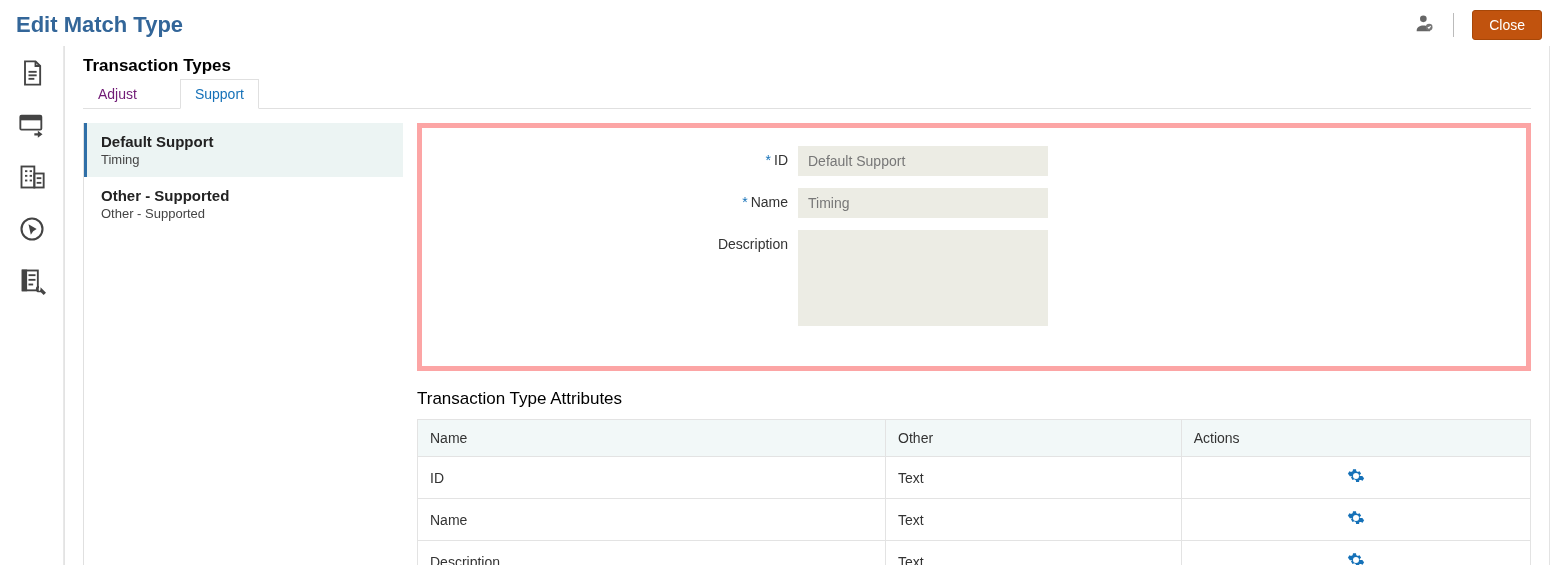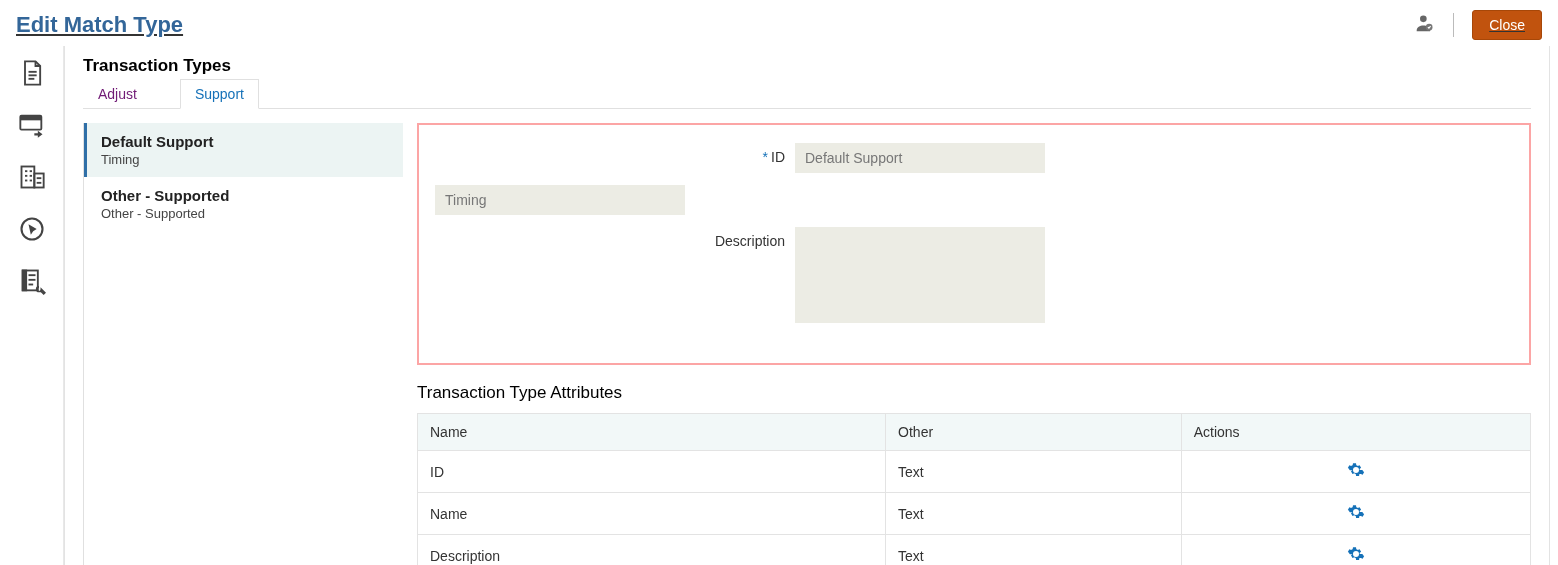--- a/index.html
+++ b/index.html
@@ -7,21 +7,20 @@
       font-family: Arial, Helvetica, sans-serif;
       font-size: 14px;
       color: #333;
       background: #fff;
     }
     .header {
       display: flex;
       align-items: center;
       justify-content: space-between;
       padding: 10px 16px 6px 16px;
-      text-decoration: underline;
     }
     .page-title {
       font-size: 22px;
       font-weight: bold;
       color: #336699;
     }
     .header-right {
       display: flex;
       align-items: center;
       gap: 18px;
@@ -128,21 +127,21 @@
       margin-bottom: 2px;
     }
     .list-item .li-sub {
       font-size: 13px;
       color: #444;
     }
     .detail-panel {
       flex: 1;
     }
     .form-box {
-      border: 2px solid #fca5a5;
+      border: 5px solid #fca5a5;
       padding: 18px 16px 28px 16px;
     }
     .form-row {
       display: flex;
       align-items: flex-start;
       margin-bottom: 12px;
     }
     .form-label {
       width: 360px;
       text-align: right;
@@ -297,20 +296,23 @@
 
       <div class="detail-panel">
         <div class="form-box">
           <div class="form-row">
             <div class="form-label">
               <span class="req-star">*</span><span>ID</span>
             </div>
             <input class="form-input" readonly="" value="Default Support" style="">
           </div>
           <div class="form-row">
+            <div class="form-label">
+              <span class="req-star">*</span><span>Name</span>
+            </div>
             <input class="form-input" readonly="" value="Timing" style="">
           </div>
           <div class="form-row">
             <div class="form-label">Description</div>
             <textarea class="form-textarea" style=""></textarea>
           </div>
         </div>
 
         <div class="attr-title">Transaction Type Attributes</div>
 

